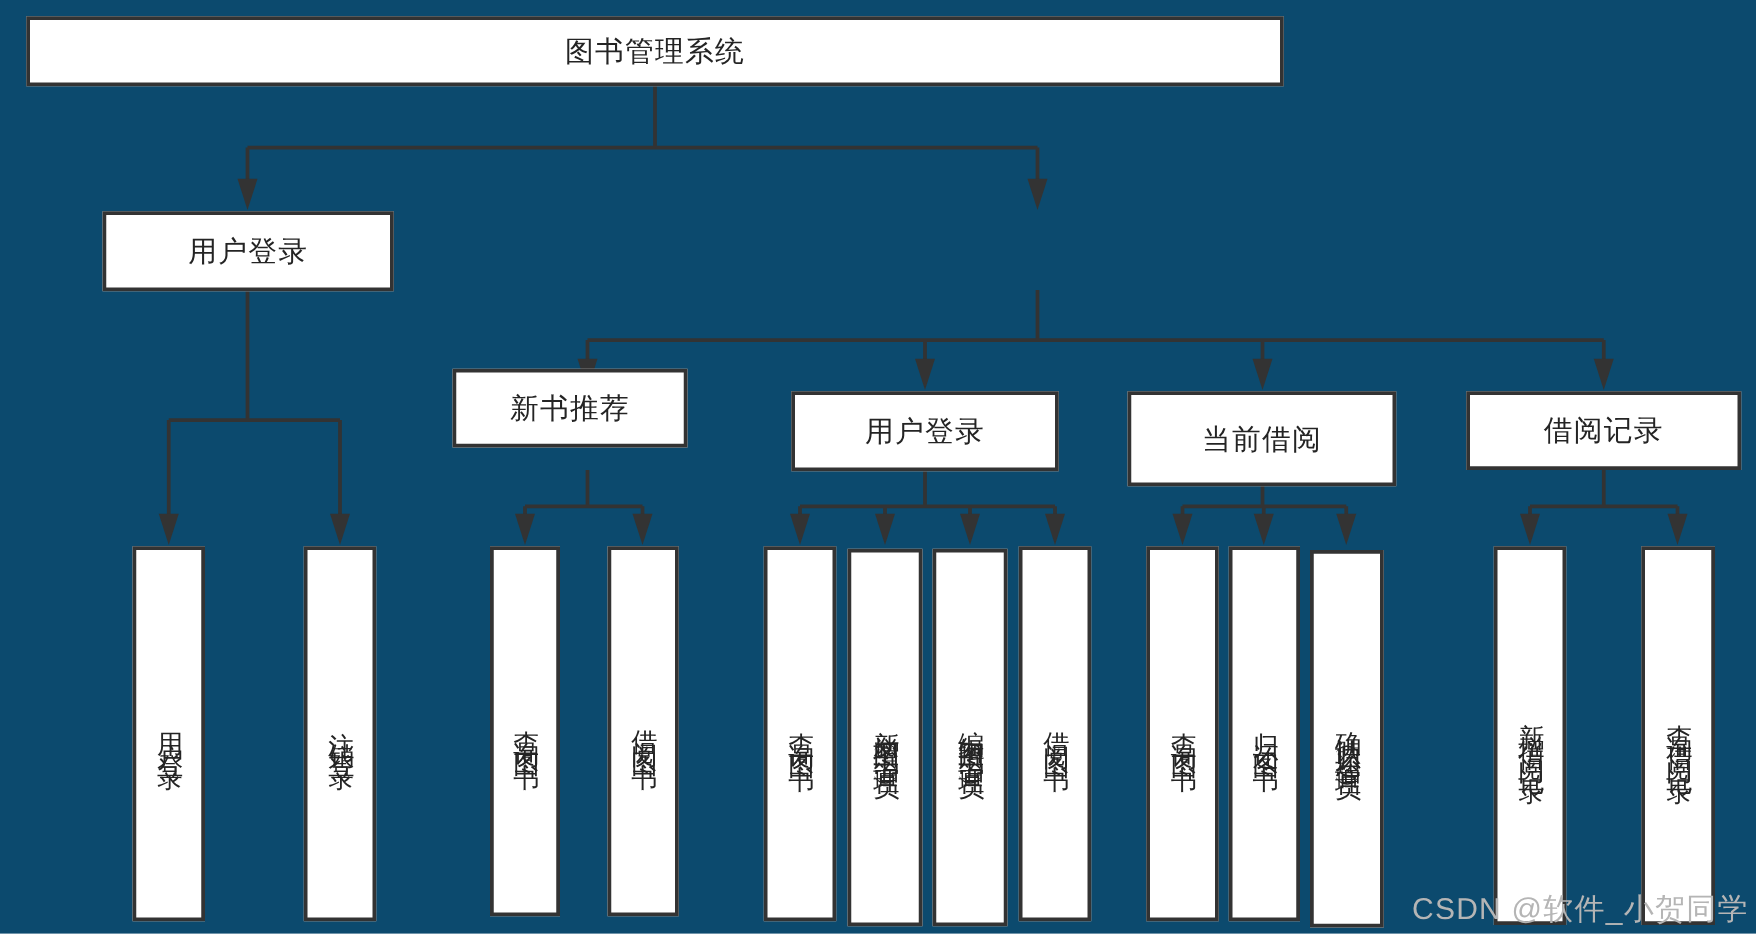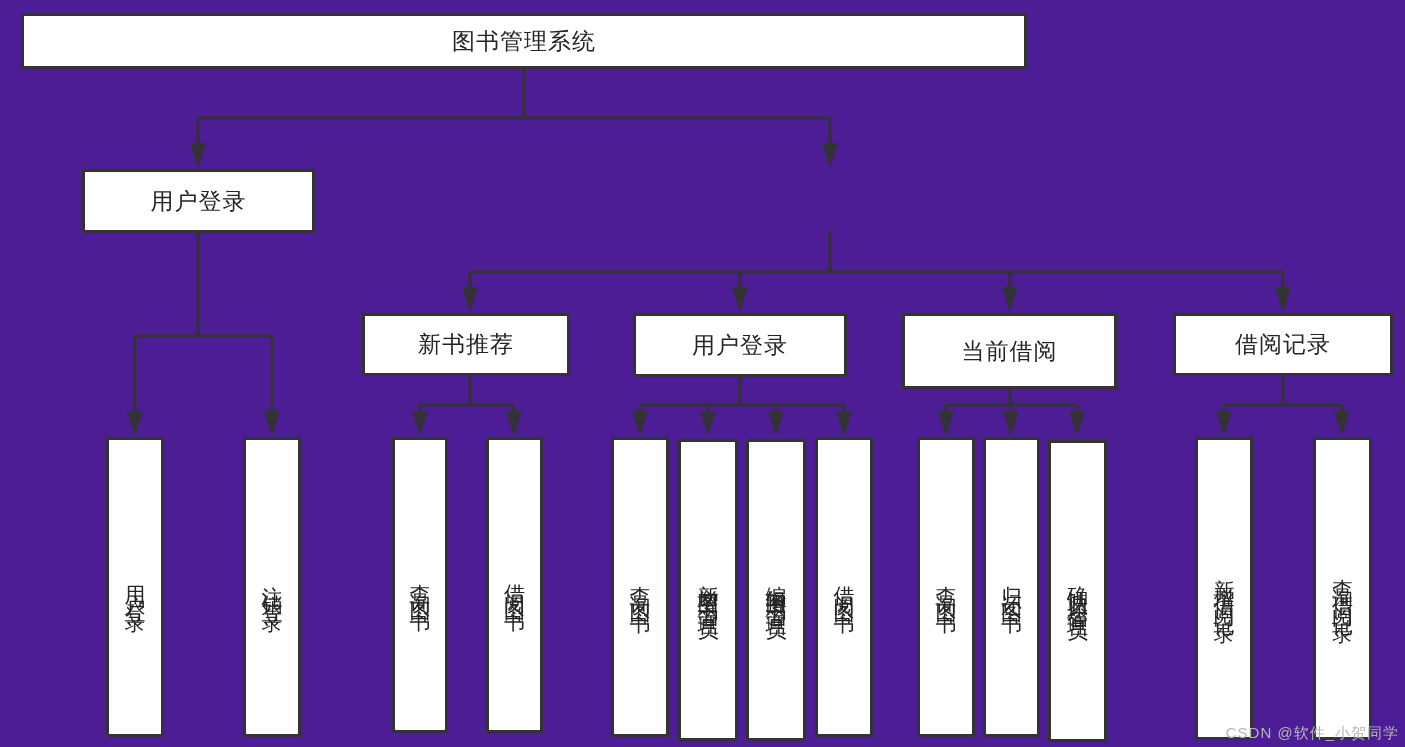--- a/index.html
+++ b/index.html
@@ -5,21 +5,21 @@
   * { margin: 0; padding: 0; box-sizing: border-box; }
   html, body { background: #ffffff; }
   body {
     font-family: "Liberation Sans", "DejaVu Sans", sans-serif;
     color: #222222;
   }
   .canvas {
     position: relative;
     width: 1405px;
     height: 747px;
-    background: #4c1d95;
+    background: #0c4a6e;
     overflow: hidden;
   }
   .connectors {
     position: absolute;
     left: 0; top: 0;
     width: 1405px; height: 747px;
   }
   .connectors .ln {
     fill: none;
     stroke: #333333;
@@ -57,21 +57,21 @@
     font-size: 21px;
     letter-spacing: 9px;
     color: #242424;
     white-space: nowrap;
   }
   .leaf.long .vlbl { letter-spacing: 5px; }
   .watermark {
     position: absolute;
     right: 6px;
     bottom: 4px;
-    font-size: 15px;
+    font-size: 24px;
     color: #b5b5b5;
     letter-spacing: 1px;
     z-index: 5;
     white-space: nowrap;
   }
 </style>
 </head>
 <body>
 
 <div class="canvas">
@@ -107,21 +107,21 @@
   </svg>
 
   <div class="node" style="left:21px; top:13px; width:1006px; height:56px;">
     <span class="lbl">图书管理系统</span>
   </div>
 
   <div class="node" style="left:82px; top:169px; width:233px; height:64px;">
     <span class="lbl">用户登录</span>
   </div>
 
-  <div class="node" style="left:362px; top:313px; width:208px; height:63px;">
+  <div class="node" style="left:362px; top:295px; width:188px; height:63px;">
     <span class="lbl">新书推荐</span>
   </div>
   <div class="node" style="left:633px; top:313px; width:214px; height:64px;">
     <span class="lbl">用户登录</span>
   </div>
   <div class="node" style="left:902px; top:313px; width:215px; height:76px;">
     <span class="lbl">当前借阅</span>
   </div>
   <div class="node" style="left:1173px; top:313px; width:220px; height:63px;">
     <span class="lbl">借阅记录</span>

